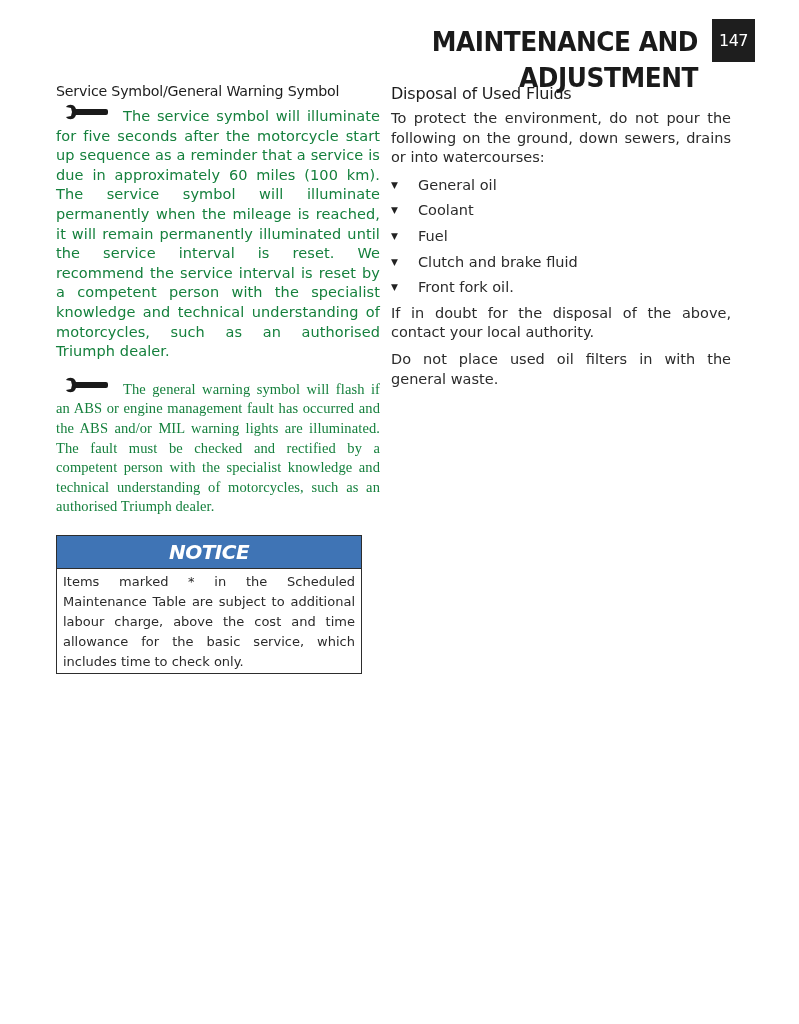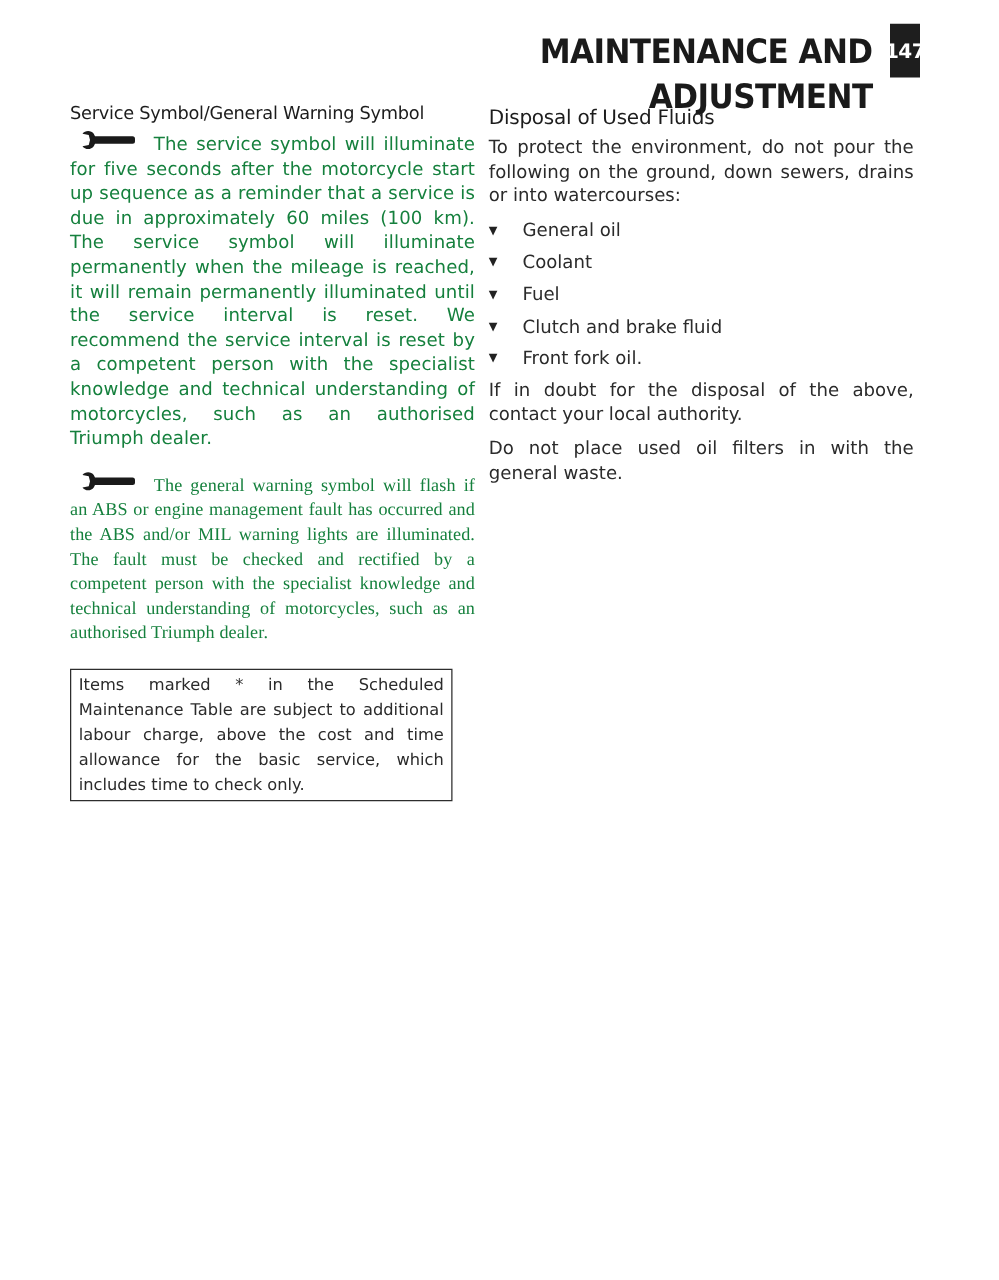--- a/index.html
+++ b/index.html
@@ -2,22 +2,22 @@
 <html><head>
   <meta charset="utf-8">
   <style>
     html, body { margin: 0; padding: 0; background: #ffffff; }
     body { width: 799px; height: 1024px; position: relative; overflow: hidden;
            font-family: "DejaVu Sans", sans-serif; color: #2a2a2a; }
     .header-title { position: absolute; left: 258px; top: 24px; width: 440px; text-align: right;
                     font-family: "DejaVu Sans", sans-serif; font-weight: 900; font-size: 27px;
                     letter-spacing: -0.5px; color: #1a1a1a; transform: scaleX(0.92); transform-origin: right center;
                     line-height: 36px; }
-    .page-badge { position: absolute; left: 712px; top: 19px; width: 24px; height: 43px; background: #1e1e1e;
-                  color: #fff; font-weight: 700; font-size: 16px; display: flex; align-items: center; justify-content: center;
+    .page-badge { position: absolute; left: 712px; top: 19px; width: 43px; height: 43px; background: #1e1e1e;
+                  color: #fff; font-weight: 400; font-size: 16px; display: flex; align-items: center; justify-content: center;
                   letter-spacing: -0.5px; }
     .col-left { position: absolute; left: 56px; top: 83px; width: 324px; }
     .col-right { position: absolute; left: 391px; top: 84px; width: 340px; }
     .section-heading { font-weight: 400; font-size: 14.2px; color: #1c1c1c; margin: 0 0 8px 0; letter-spacing: -0.2px; }
     .section-heading.right { font-size: 16px; margin-bottom: 6px; }
     .para { font-size: 14.5px; line-height: 19.6px; margin: 0; text-align: justify; letter-spacing: 0.1px; color: #15803d; }
     .icon-para { position: relative; }
     .wrench { display: inline-block; width: 44px; height: 18px; vertical-align: top; margin: -4px 15px 0 8px; }
     .icon-para + .icon-para { margin-top: 18px; font-family: Liberation Serif, serif; }
     .notice { margin-top: 18px; width: 304px; border: 1px solid #2d2d2d; }
@@ -44,20 +44,21 @@
     </svg><span>The service symbol will illuminate for five seconds after the motorcycle start up sequence as a reminder that a service is due in approximately 60 miles (100 km). The service symbol will illuminate permanently when the mileage is reached, it will remain permanently illuminated until the service interval is reset. We recommend the service interval is reset by a competent person with the specialist knowledge and technical understanding of motorcycles, such as an authorised Triumph dealer.</span>
   </p>
 
   <p class="para icon-para">
     <svg class="wrench" viewBox="0 0 44 18">
       <path d="M2 4 C4 1 9 1 11 4 L12 6 L42 6 Q44 6 44 8 L44 10 Q44 12 42 12 L12 12 L11 14 C9 17 4 17 2 14 L7 13 L8 9 L7 5 Z" fill="#1a1a1a"></path>
     </svg><span>The general warning symbol will flash if an ABS or engine management fault has occurred and the ABS and/or MIL warning lights are illuminated. The fault must be checked and rectified by a competent person with the specialist knowledge and technical understanding of motorcycles, such as an authorised Triumph dealer.</span>
   </p>
 
   <div class="notice">
+    <div class="notice-head">NOTICE</div>
     <div class="notice-body">Items marked * in the Scheduled Maintenance Table are subject to additional labour charge, above the cost and time allowance for the basic service, which includes time to check only.</div>
   </div>
 </div>
 
 <div class="col-right">
   <h2 class="section-heading right">Disposal of Used Fluids</h2>
   <p class="right-para" style="margin-bottom:4px;">To protect the environment, do not pour the following on the ground, down sewers, drains or into watercourses:</p>
   <ul class="bullets">
     <li>
         <span class="tri">▼</span>

